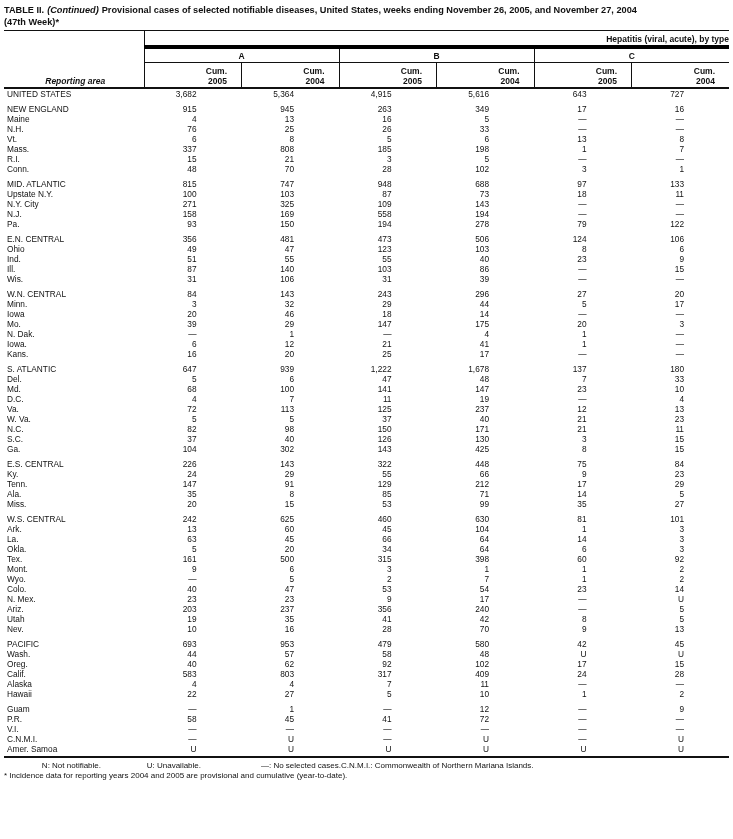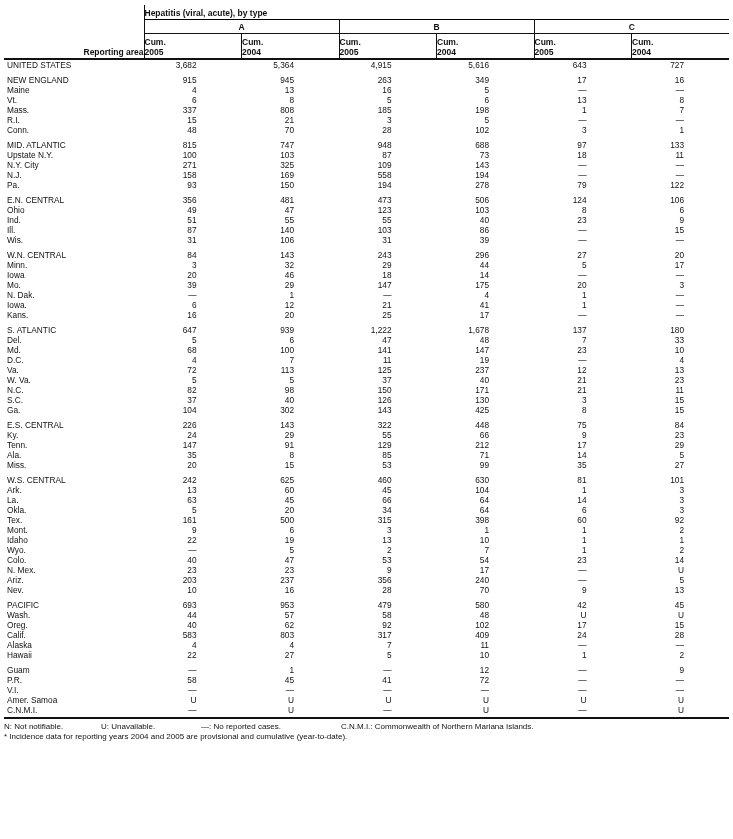--- a/index.html
+++ b/index.html
@@ -30,41 +30,42 @@
   }
   col.c-area{width:140px;}
   thead th{
     font-weight:bold;
     font-size:8.5px;
     line-height:10px;
     padding:1px 0;
     vertical-align:bottom;
   }
   th.group-title{
-    text-align:left;
+    text-align:right;
     border-left:1px solid #111;
-    border-bottom:1px solid #000000;
+    border-bottom:4px solid #000000;
     height:12px;
   }
   th.grp{
     text-align:center;
     border-left:1px solid #111;
     border-bottom:1px solid #111;
     height:11px;
   }
   tr.hr3 th{border-bottom:2px solid #111;height:22px;}
   th.cum{
-    text-align:left;
+    text-align:right;
     padding-right:14px;
     border-left:1px solid #111;
   }
   th.area-label{
-    text-align:right;
+    text-align:center;
     padding-left:3px;
     vertical-align:bottom;
+    font-style:italic;
   }
   
   tbody td{
     font-size:8.3px;
     line-height:10px;
     height:10px;
     padding:0;
     white-space:nowrap;
     overflow:hidden;
   }
@@ -72,30 +73,34 @@
   td.val{text-align:right;padding-right:45px;}
   tr.section-start td{padding-top:5px;}
   
   .footnotes{
     border-top:2px solid #111;
     margin-top:2px;
     padding-top:3px;
     font-size:8px;
     line-height:10px;
   }
-  .legend span{display:inline-block;vertical-align:top;}
+  .legend span{display:inline-block;vertical-align:top;text-align:right;}
   .fn-w1{width:97px;}
   .fn-w2{width:100px;}
   .fn-w3{width:140px;}
 </style>
 </head>
 <body>
 
 <div class="page">
 
+  <div class="title-block">
+    <div class="title-line1"><span>TABLE II.</span><span class="bi">(Continued)</span><span>Provisional cases of selected notifiable diseases, United States, weeks ending November 26, 2005, and November 27, 2004</span></div>
+    <div class="title-line2">(47th Week)*</div>
+  </div>
 
   <table>
     <colgroup>
       <col class="c-area">
         <col>
         <col>
         <col>
         <col>
         <col>
         <col>
@@ -143,20 +148,29 @@
         <tr>
           <td class="area">Maine</td>
           <td class="val">4</td>
           <td class="val">13</td>
           <td class="val">16</td>
           <td class="val">5</td>
           <td class="val">—</td>
           <td class="val">—</td>
         </tr>
         <tr>
+          <td class="area">N.H.</td>
+          <td class="val">76</td>
+          <td class="val">25</td>
+          <td class="val">26</td>
+          <td class="val">33</td>
+          <td class="val">—</td>
+          <td class="val">—</td>
+        </tr>
+        <tr>
           <td class="area">Vt.</td>
           <td class="val">6</td>
           <td class="val">8</td>
           <td class="val">5</td>
           <td class="val">6</td>
           <td class="val">13</td>
           <td class="val">8</td>
         </tr>
         <tr>
           <td class="area">Mass.</td>
@@ -512,29 +526,20 @@
         <tr>
           <td class="area">Mont.</td>
           <td class="val">9</td>
           <td class="val">6</td>
           <td class="val">3</td>
           <td class="val">1</td>
           <td class="val">1</td>
           <td class="val">2</td>
         </tr>
         <tr>
-          <td class="area">Idaho</td>
-          <td class="val">22</td>
-          <td class="val">19</td>
-          <td class="val">13</td>
-          <td class="val">10</td>
-          <td class="val">1</td>
-          <td class="val">1</td>
-        </tr>
-        <tr>
           <td class="area">Wyo.</td>
           <td class="val">—</td>
           <td class="val">5</td>
           <td class="val">2</td>
           <td class="val">7</td>
           <td class="val">1</td>
           <td class="val">2</td>
         </tr>
         <tr>
           <td class="area">Colo.</td>
@@ -557,20 +562,29 @@
         <tr>
           <td class="area">Ariz.</td>
           <td class="val">203</td>
           <td class="val">237</td>
           <td class="val">356</td>
           <td class="val">240</td>
           <td class="val">—</td>
           <td class="val">5</td>
         </tr>
         <tr>
+          <td class="area">Utah</td>
+          <td class="val">19</td>
+          <td class="val">35</td>
+          <td class="val">41</td>
+          <td class="val">42</td>
+          <td class="val">8</td>
+          <td class="val">5</td>
+        </tr>
+        <tr>
           <td class="area">Nev.</td>
           <td class="val">10</td>
           <td class="val">16</td>
           <td class="val">28</td>
           <td class="val">70</td>
           <td class="val">9</td>
           <td class="val">13</td>
         </tr>
         <tr class="section-start">
           <td class="area">PACIFIC</td>
@@ -647,40 +661,40 @@
         <tr>
           <td class="area">V.I.</td>
           <td class="val">—</td>
           <td class="val">—</td>
           <td class="val">—</td>
           <td class="val">—</td>
           <td class="val">—</td>
           <td class="val">—</td>
         </tr>
         <tr>
+          <td class="area">C.N.M.I.</td>
+          <td class="val">—</td>
+          <td class="val">U</td>
+          <td class="val">—</td>
+          <td class="val">U</td>
+          <td class="val">—</td>
+          <td class="val">U</td>
+        </tr>
+        <tr>
           <td class="area">Amer. Samoa</td>
           <td class="val">U</td>
           <td class="val">U</td>
           <td class="val">U</td>
           <td class="val">U</td>
           <td class="val">U</td>
-          <td class="val">U</td>
-        </tr>
-        <tr>
-          <td class="area">C.N.M.I.</td>
-          <td class="val">—</td>
-          <td class="val">U</td>
-          <td class="val">—</td>
-          <td class="val">U</td>
-          <td class="val">—</td>
           <td class="val">U</td>
         </tr>
       </tbody>
   </table>
 
   <div class="footnotes">
     <div class="legend">
-      <span class="fn-w1">N: Not notifiable.</span><span class="fn-w2">U: Unavailable.</span><span class="fn-w3">—: No reported cases.</span><span>C.N.M.I.: Commonwealth of Northern Mariana Islands.</span>
+      <span class="fn-w1">N: Not notifiable.</span><span class="fn-w2">U: Unavailable.</span><span class="fn-w3">—: No selected cases.</span><span>C.N.M.I.: Commonwealth of Northern Mariana Islands.</span>
     </div>
     <div>* Incidence data for reporting years 2004 and 2005 are provisional and cumulative (year-to-date).</div>
   </div>
 
 </div>
 
 </body></html>

